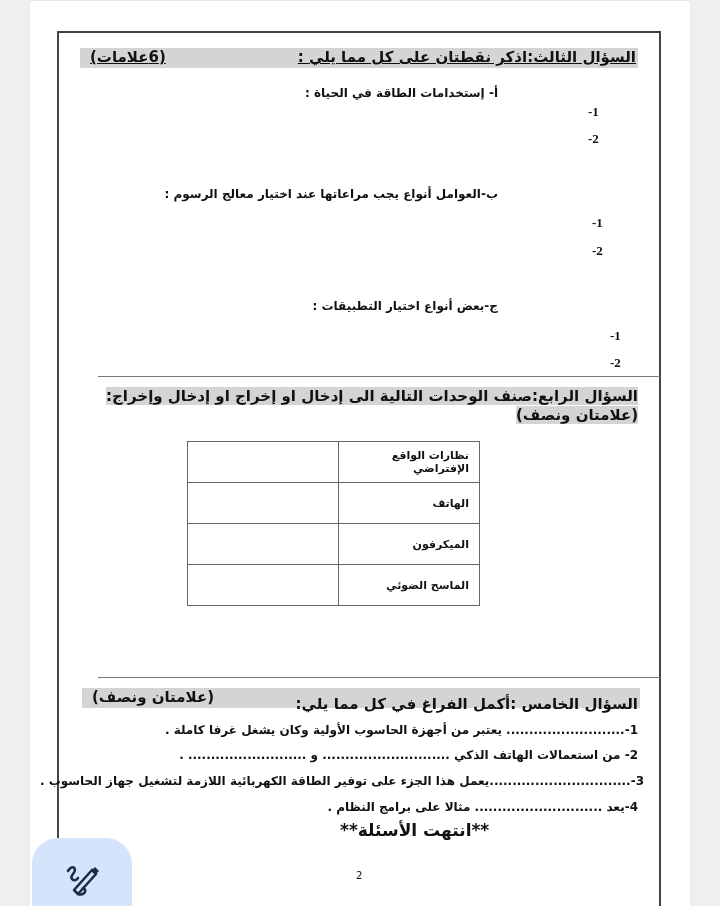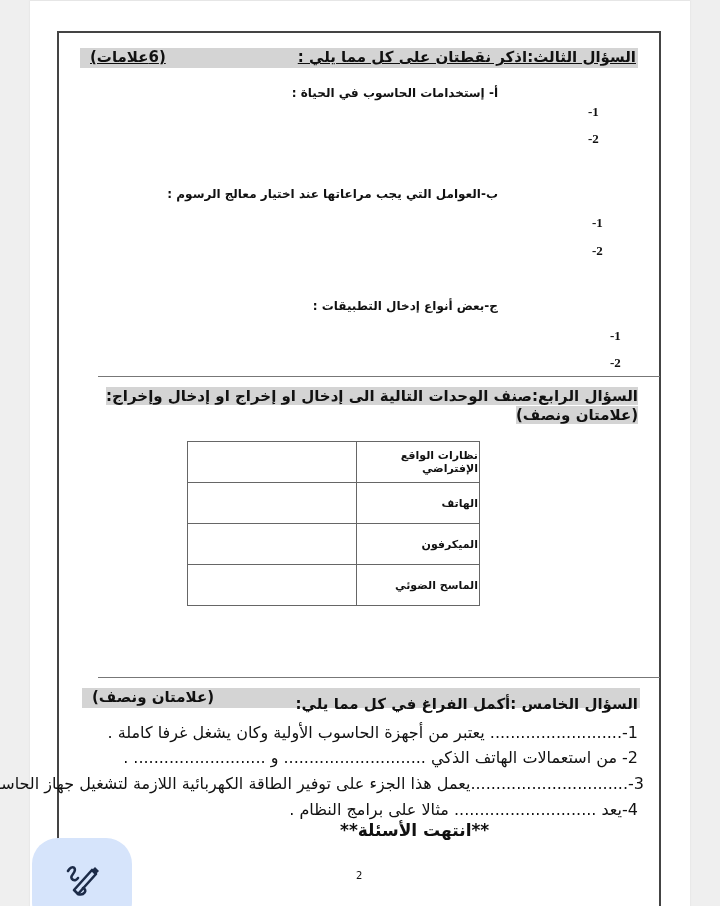--- a/index.html
+++ b/index.html
@@ -41,27 +41,27 @@
   }
   .sep { position: absolute; left: 98px; width: 562px; height: 1px; background: #777; }
   .q4head { left: 98px; top: 387px; width: 540px; height: 40px; background: transparent; }
   .q4head span.hl { background: #d4d4d4; margin-top: 17px; }
   table.units {
     position: absolute; left: 187px; top: 441px; width: 293px;
     border-collapse: collapse; direction: rtl;
   }
   table.units td {
     border: 1.5px solid #666; height: 40px; font-size: 11px; font-weight: bold;
-    color: #111; padding: 0 1px; text-align: right;
+    color: #111; padding: 0 10px; text-align: right;
   }
   table.units td.lbl { width: 120px; }
   .q5head { left: 82px; top: 688px; width: 558px; height: 20px; }
   .q5head .ttl { position: absolute; right: 2px; top: 0; text-decoration: none; margin-top: 7px; }
   .fill {
-    position: absolute; font-size: 16px; font-weight: normal; color: #111;
+    position: absolute; font-size: 12px; font-weight: bold; color: #111;
     direction: rtl; text-align: center; white-space: nowrap;
   }
   .end { position: absolute; left: 340px; top: 820px; font-size: 17px; font-weight: bold; color: #111; direction: rtl; }
   .pgnum { position: absolute; left: 356px; top: 870px; font-size: 10px; color: #111; }
   .fab {
     position: absolute; left: 32px; top: 838px; width: 100px; height: 90px;
     background: #d6e4fb; border-radius: 26px;
     display: flex; align-items: flex-start; justify-content: center;
   }
   .fab svg { margin-top: 24px; }
@@ -71,29 +71,29 @@
 
 <div class="page">
   <div class="frame"></div>
 </div>
 
 <div class="qhead q3head">
   <span class="ttl">السؤال الثالث:اذكر نقطتان على كل مما يلي :</span>
   <span class="marks">(6علامات)</span>
 </div>
 
-<div class="sub" style="right:222px; top:86px;">أ-  إستخدامات الحاسوب في الحياة :</div>
+<div class="sub" style="right:222px; top:86px;">أ-  إستخدامات الطاقة في الحياة :</div>
 <div class="num" style="left:588px; top:104px;">-1</div>
 <div class="num" style="left:588px; top:131px;">-2</div>
 
-<div class="sub" style="right:222px; top:187px;">ب-العوامل التي يجب مراعاتها عند اختيار معالج الرسوم :</div>
+<div class="sub" style="right:222px; top:187px;">ب-العوامل أنواع يجب مراعاتها عند اختيار معالج الرسوم :</div>
 <div class="num" style="left:592px; top:215px;">-1</div>
 <div class="num" style="left:592px; top:243px;">-2</div>
 
-<div class="sub" style="right:222px; top:299px;">ج-بعض أنواع إدخال التطبيقات :</div>
+<div class="sub" style="right:222px; top:299px;">ج-بعض أنواع اختيار التطبيقات :</div>
 <div class="num" style="left:610px; top:328px;">-1</div>
 <div class="num" style="left:610px; top:355px;">-2</div>
 
 <div class="sep" style="top:376px;"></div>
 
 <div class="qhead q4head">
   <span class="hl">السؤال الرابع:صنف الوحدات التالية الى إدخال او إخراج او إدخال وإخراج: (علامتان ونصف)</span>
 </div>
 
 <table class="units">

